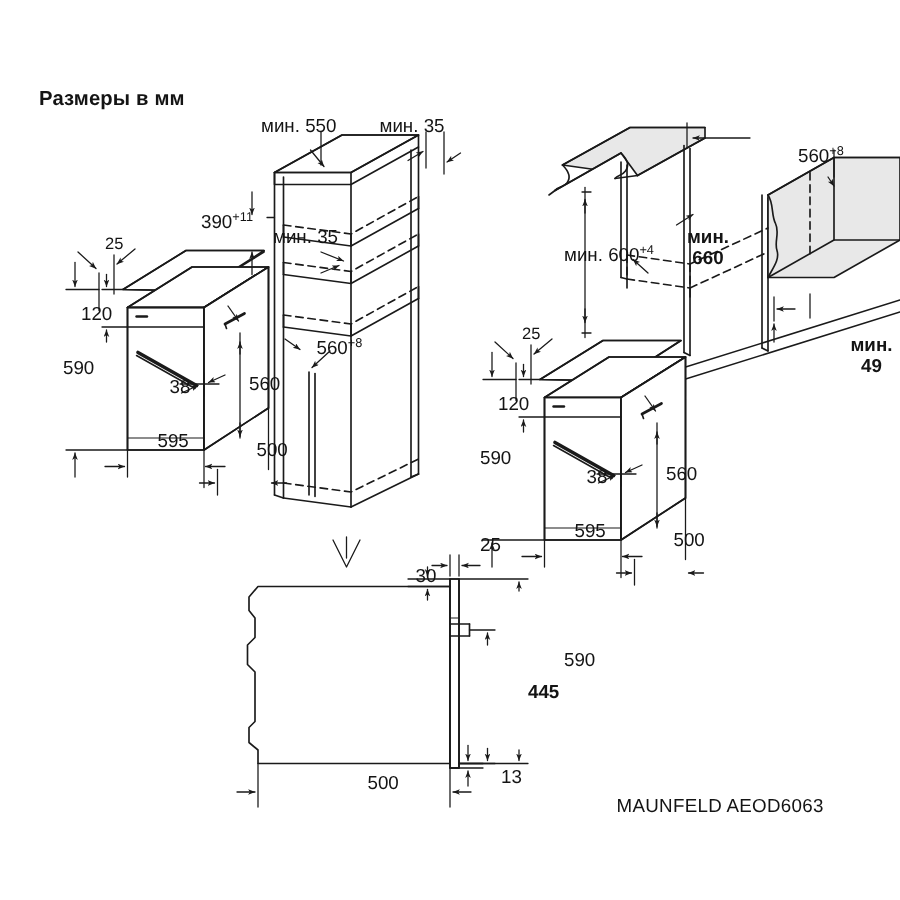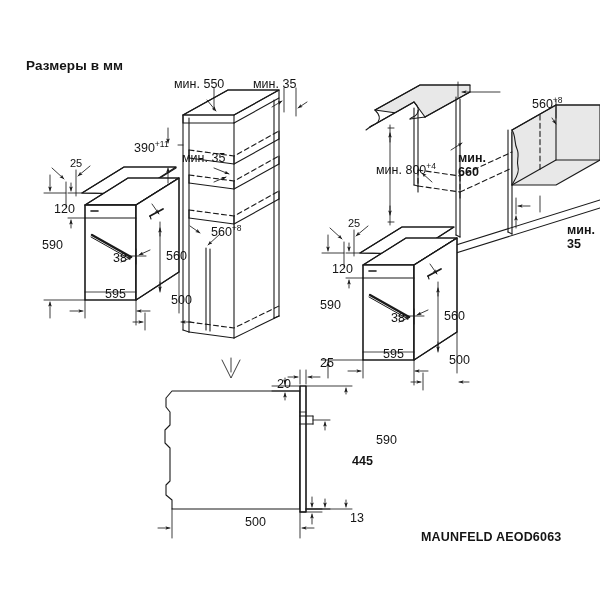--- a/index.html
+++ b/index.html
@@ -1,21 +1,21 @@
 <!DOCTYPE html>
 <html><head>
 <meta charset="utf-8">
 <style>
   html,body{margin:0;padding:0;background:#ffffff;}
   body{
     width:600px;height:600px;position:relative;overflow:hidden;
     font-family:"Liberation Sans","DejaVu Sans",sans-serif;
     color:#1a1a1a;
   }
-  #stage{position:absolute;left:0;top:0;width:476px;height:600px;}
+  #stage{position:absolute;left:0;top:0;width:476px;height:600px;text-align:center;}
   svg#diagram{position:absolute;left:0;top:0;width:600px;height:600px;display:block;}
 
   .title-text{
     position:absolute;font-size:13.5px;font-weight:bold;color:#141414;
     letter-spacing:0.1px;white-space:nowrap;
   }
   .model-text{
     position:absolute;font-size:12.5px;color:#141414;white-space:nowrap;
     letter-spacing:0.2px;
   }
@@ -355,21 +355,21 @@
 
         <path d="M231,358 L231,372"></path>
         <path d="M222,360 L231,378 L240,360" fill="none"></path>
       </g>
 
     </g>
   </svg>
 
   <div class="title-text" style="left:26px;top:58px;">Размеры в мм</div>
 
-  <div class="model-text" style="left:421px;top:530px;font-weight:bold;">MAUNFELD AEOD6063</div>
+  <div class="model-text" style="left:411px;top:530px;">MAUNFELD AEOD6063</div>
 
   <div class="dim sm" style="left:46px;top:158px;">25</div>
   <div class="dim" style="left:30px;top:203px;">120</div>
   <div class="dim" style="left:18px;top:239px;">590</div>
   <div class="dim" style="left:89px;top:252px;">38</div>
   <div class="dim" style="left:142px;top:250px;">560</div>
   <div class="dim" style="left:81px;top:288px;">595</div>
   <div class="dim" style="left:147px;top:294px;">500</div>
 
   <div class="dim" style="left:150px;top:78px;">мин. 550</div>
@@ -379,39 +379,39 @@
   </div>
   <div class="dim" style="left:158px;top:152px;">мин. 35</div>
   <div class="dim" style="left:187px;top:224px;">
     <span>560</span><span class="sup">+8</span>
   </div>
 
   <div class="dim" style="left:508px;top:96px;">
     <span>560</span><span class="sup">+8</span>
   </div>
   <div class="dim" style="left:352px;top:162px;">
-    <span>мин. 800</span><span class="sup">+4</span>
+    <span>мин. 600</span><span class="sup">+4</span>
   </div>
   <div class="dim two" style="left:434px;top:152px;">
     <div>мин.</div>
     <div>660</div>
   </div>
   <div class="dim two" style="left:543px;top:224px;">
     <div>мин.</div>
-    <div>35</div>
+    <div>49</div>
   </div>
 
   <div class="dim sm" style="left:324px;top:218px;">25</div>
   <div class="dim" style="left:308px;top:263px;">120</div>
   <div class="dim" style="left:296px;top:299px;">590</div>
   <div class="dim" style="left:367px;top:312px;">38</div>
   <div class="dim" style="left:420px;top:310px;">560</div>
   <div class="dim" style="left:359px;top:348px;">595</div>
   <div class="dim" style="left:425px;top:354px;">500</div>
 
   <div class="dim" style="left:296px;top:357px;">25</div>
-  <div class="dim" style="left:253px;top:378px;">20</div>
+  <div class="dim" style="left:253px;top:378px;">30</div>
   <div class="dim" style="left:352px;top:434px;">590</div>
   <div class="dim" style="left:328px;top:455px;font-weight:bold;">445</div>
-  <div class="dim" style="left:326px;top:512px;">13</div>
+  <div class="dim" style="left:310px;top:512px;">13</div>
   <div class="dim" style="left:221px;top:516px;">500</div>
 
 </div>
 
 </body></html>

